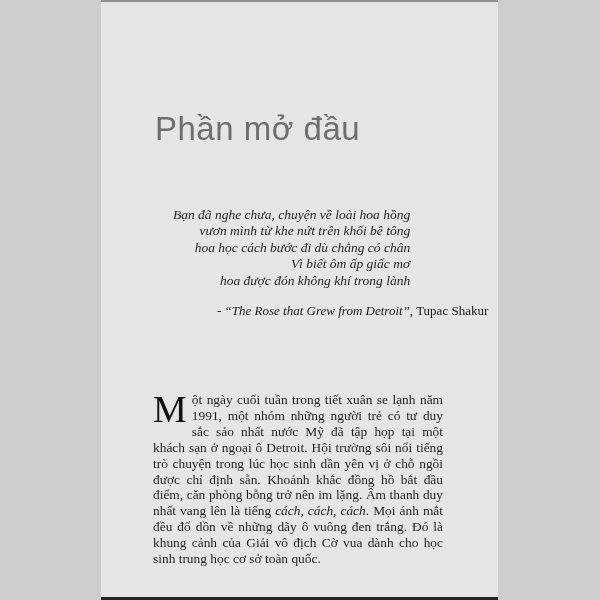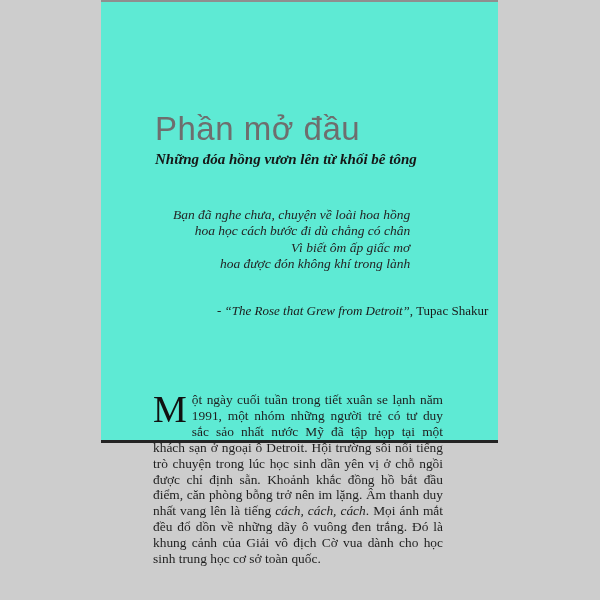--- a/index.html
+++ b/index.html
@@ -6,22 +6,22 @@
   body {
     width: 600px; height: 600px;
     background: #cdcdcd;
     overflow: hidden;
     position: relative;
     font-family: "Liberation Serif", serif;
   }
   .paper {
     position: absolute;
     left: 101px; top: 0;
-    width: 397px; height: 443px;
-    background: #5eead4;
+    width: 397px; height: 600px;
+    background: #e5e5e5;
     box-sizing: border-box;
     border-top: 2px solid #8f8f8f;
     border-bottom: 3px solid #242424;
   }
   .chapter-title {
     position: absolute;
     left: 54px; top: 86px;
     font-family: "Liberation Sans", sans-serif;
     font-weight: 300;
     font-size: 33px;
@@ -75,24 +75,24 @@
   }
   .italic { font-style: italic; }
 </style>
 </head>
 <body>
 
 <div class="paper">
 
   <h1 class="chapter-title">Phần mở đầu</h1>
 
-  <div class="chapter-subtitle">Những đóa hồng vươn lên từ khối bê tông</div>
 
   <div class="poem">
     <div class="line">Bạn đã nghe chưa, chuyện về loài hoa hồng</div>
+    <div class="line">vươn mình từ khe nứt trên khối bê tông</div>
     <div class="line">hoa học cách bước đi dù chẳng có chân</div>
     <div class="line">Vì biết ôm ấp giấc mơ</div>
     <div class="line">hoa được đón không khí trong lành</div>
   </div>
 
   <div class="attribution"><span>- </span><span class="work">“The Rose that Grew from Detroit”</span><span>, </span><span class="author">Tupac Shakur</span></div>
 
   <div class="body-para"><span class="drop-cap">M</span><span>ột ngày cuối tuần trong tiết xuân se lạnh năm 1991, một nhóm những người trẻ có tư duy sắc sảo nhất nước Mỹ đã tập họp tại một khách sạn ở ngoại ô Detroit. Hội trường sôi nổi tiếng trò chuyện trong lúc học sinh dần yên vị ở chỗ ngồi được chỉ định sẵn. Khoảnh khắc đồng hồ bắt đầu điểm, căn phòng bỗng trở nên im lặng. Âm thanh duy nhất vang lên là tiếng </span><span class="italic">cách, cách, cách</span><span>. Mọi ánh mắt đều đổ dồn về những dãy ô vuông đen trắng. Đó là khung cảnh của Giải vô địch Cờ vua dành cho học sinh trung học cơ sở toàn quốc.</span></div>
 
 </div>

